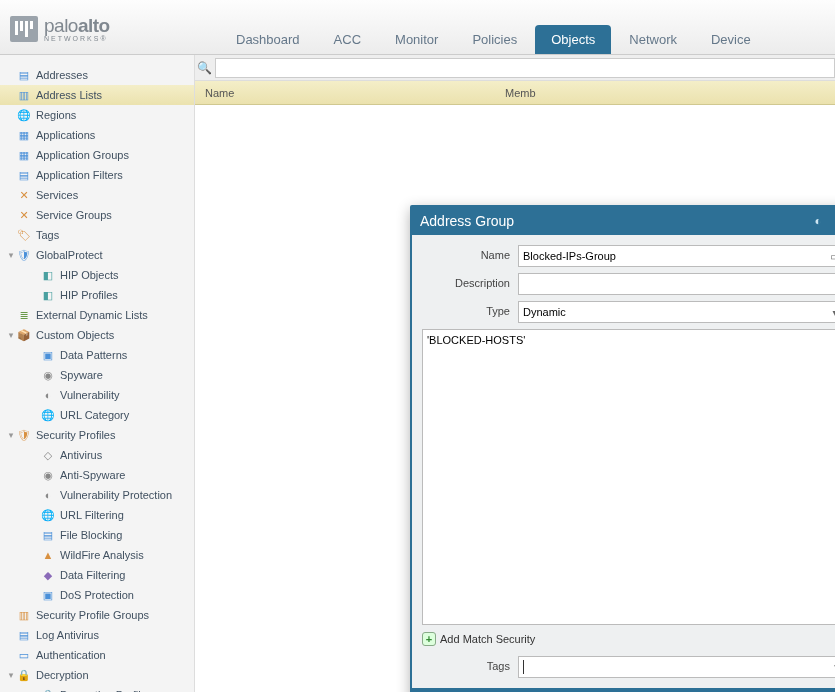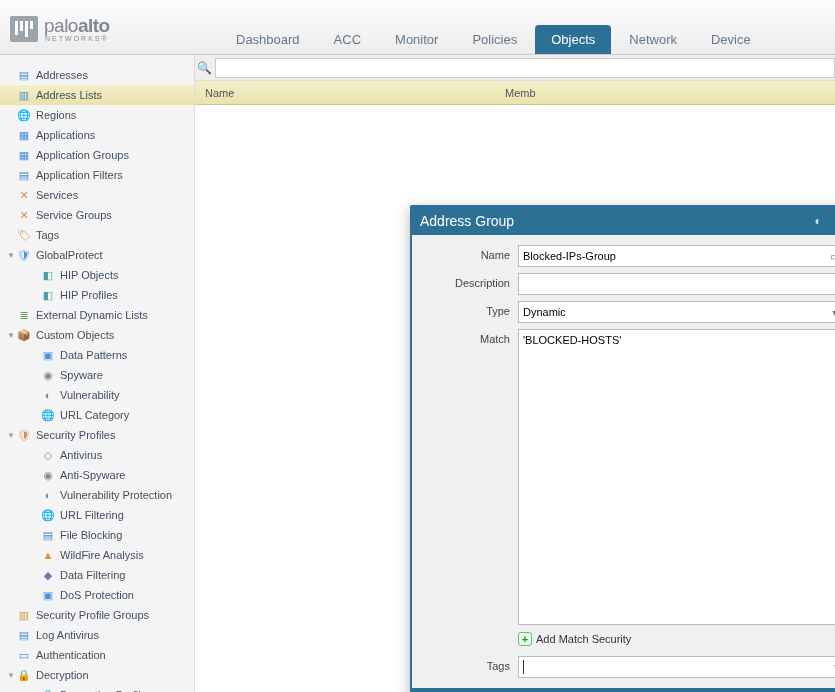--- a/index.html
+++ b/index.html
@@ -1,19 +1,19 @@
 <!DOCTYPE html>
 <html><head>
 <meta charset="utf-8">
 <style>
 * { box-sizing: border-box; margin: 0; padding: 0; font-family: Arial, Helvetica, sans-serif; }
 body { background: #f0f0f0; width: 835px; height: 692px; overflow: hidden; font-size: 12px; color: #333; }
 
 
-.header { height: 55px; background: linear-gradient(#fdfdfd, #ececec); border-bottom: 1px solid #ccc; display: flex; align-items: flex-end; text-align: center; }
+.header { height: 55px; background: linear-gradient(#fdfdfd, #ececec); border-bottom: 1px solid #ccc; display: flex; align-items: flex-end; }
 .logo-area { width: 220px; display: flex; align-items: center; padding: 8px 0 12px 10px; }
 .logo-box { width: 28px; height: 26px; background: #9ba3ab; border-radius: 2px; display: flex; align-items: center; justify-content: center; margin-right: 6px; }
 .logo-bars { display: flex; gap: 2px; }
 .logo-bar { width: 3px; background: #fff; }
 .logo-text { font-size: 19px; color: #808890; letter-spacing: -0.5px; }
 .logo-text .bold { font-weight: 600; }
 .logo-sub { font-size: 7px; color: #808890; letter-spacing: 2px; margin-top: -2px; }
 .tabs { display: flex; align-items: flex-end; height: 100%; }
 .tab { padding: 7px 16px; font-size: 13px; color: #65788a; cursor: pointer; border-top-left-radius: 4px; border-top-right-radius: 4px; margin-right: 2px; }
 .tab.active { background: #2d7096; color: #fff; margin-top: 20px; }
@@ -296,21 +296,20 @@
         <div class="form-row">
           <div class="form-label">Type</div>
           <div class="form-field">
             <div class="inp-wrap">
               <input class="inp sel" value="Dynamic" style="">
               <span class="inp-ico">▾</span>
             </div>
           </div>
         </div>
         <div class="form-row">
-          <div class="form-label">Match</div>
           <div class="form-field">
             <textarea class="match-box" style="">'BLOCKED-HOSTS'</textarea>
             <div class="add-link">
               <span class="plus">+</span>
               <span>Add Match Security</span>
             </div>
           </div>
         </div>
         <div class="form-row">
           <div class="form-label">Tags</div>

